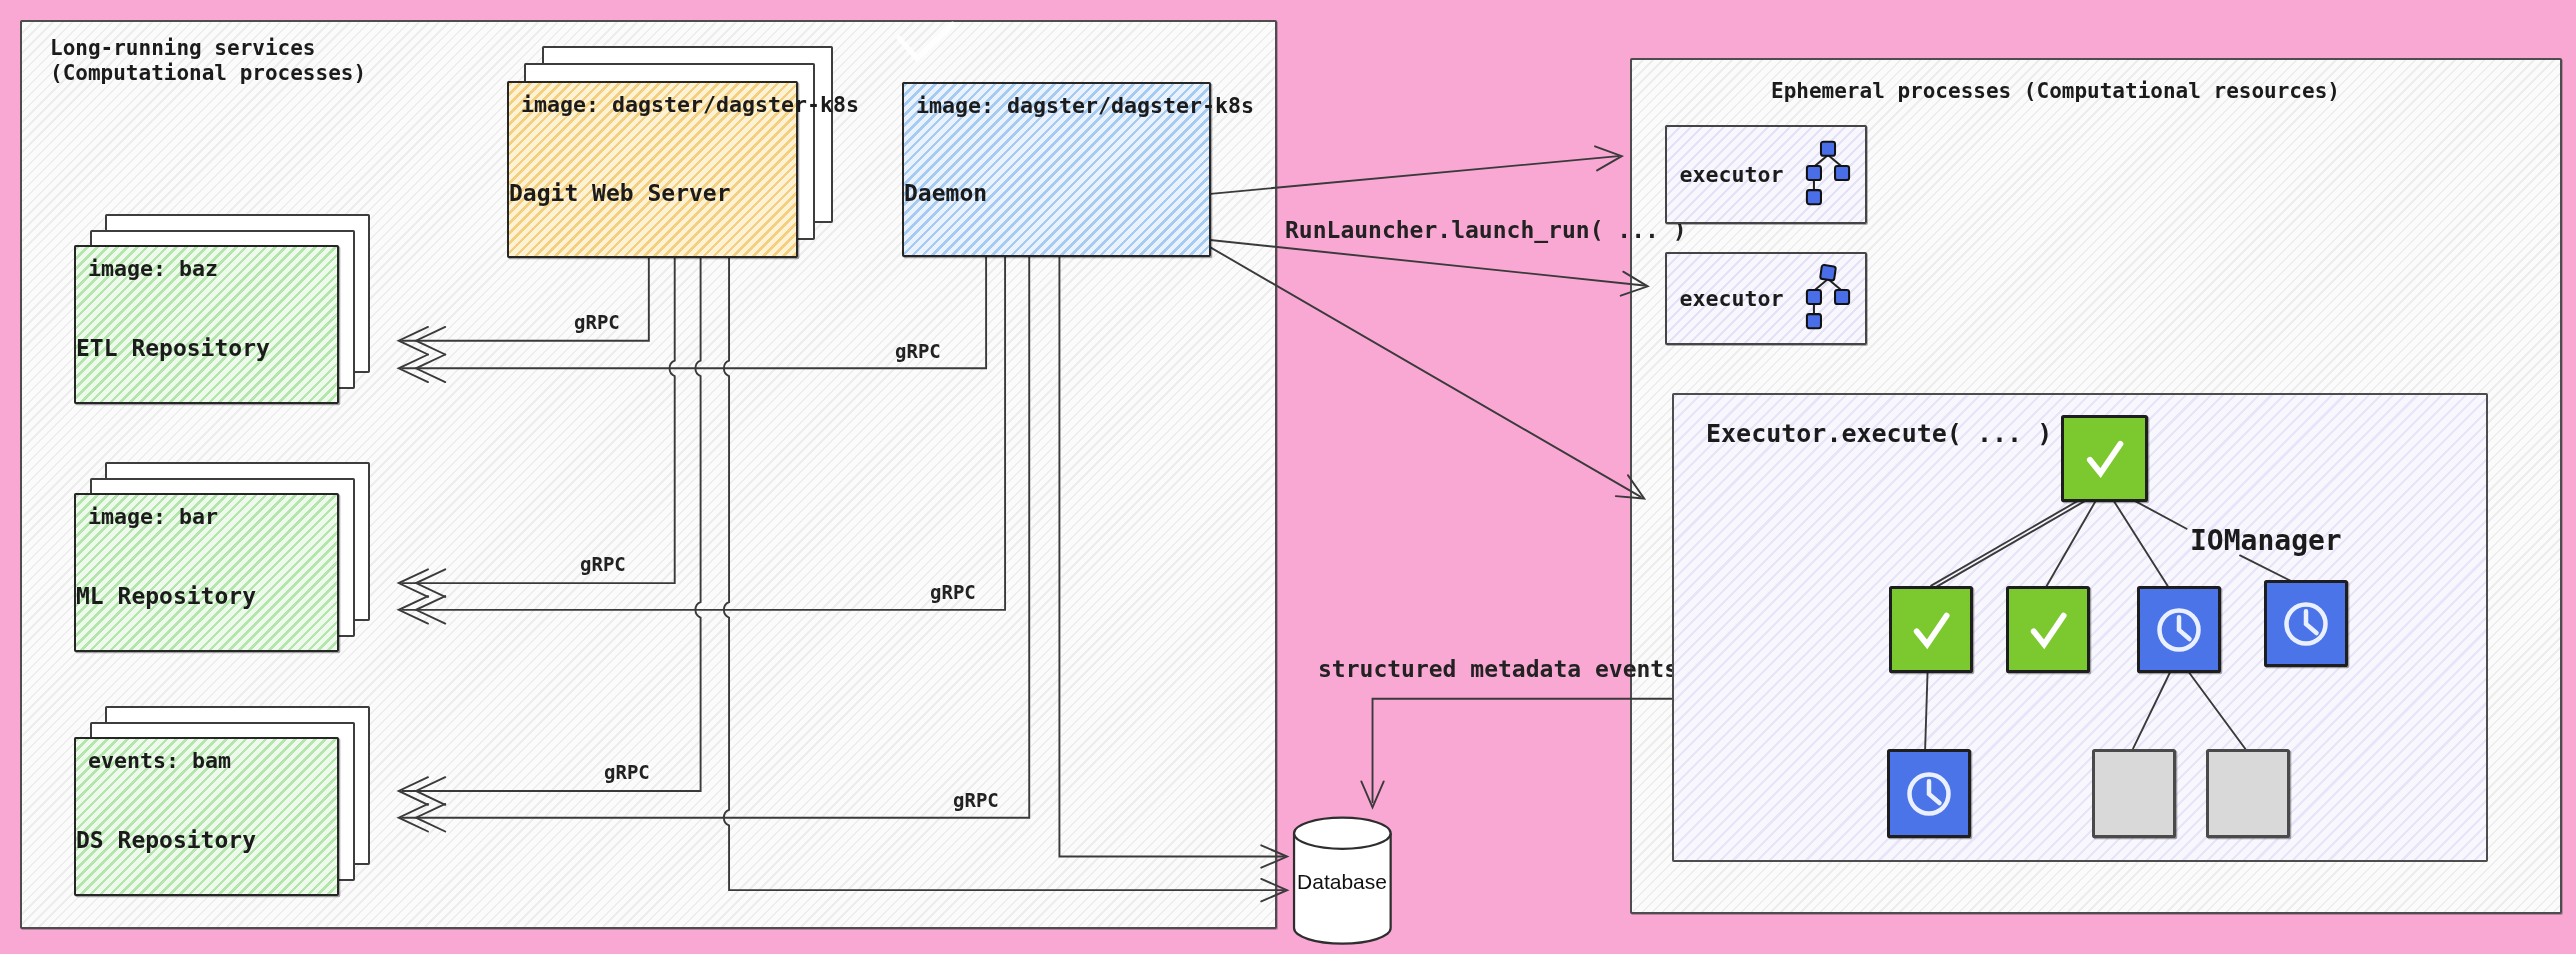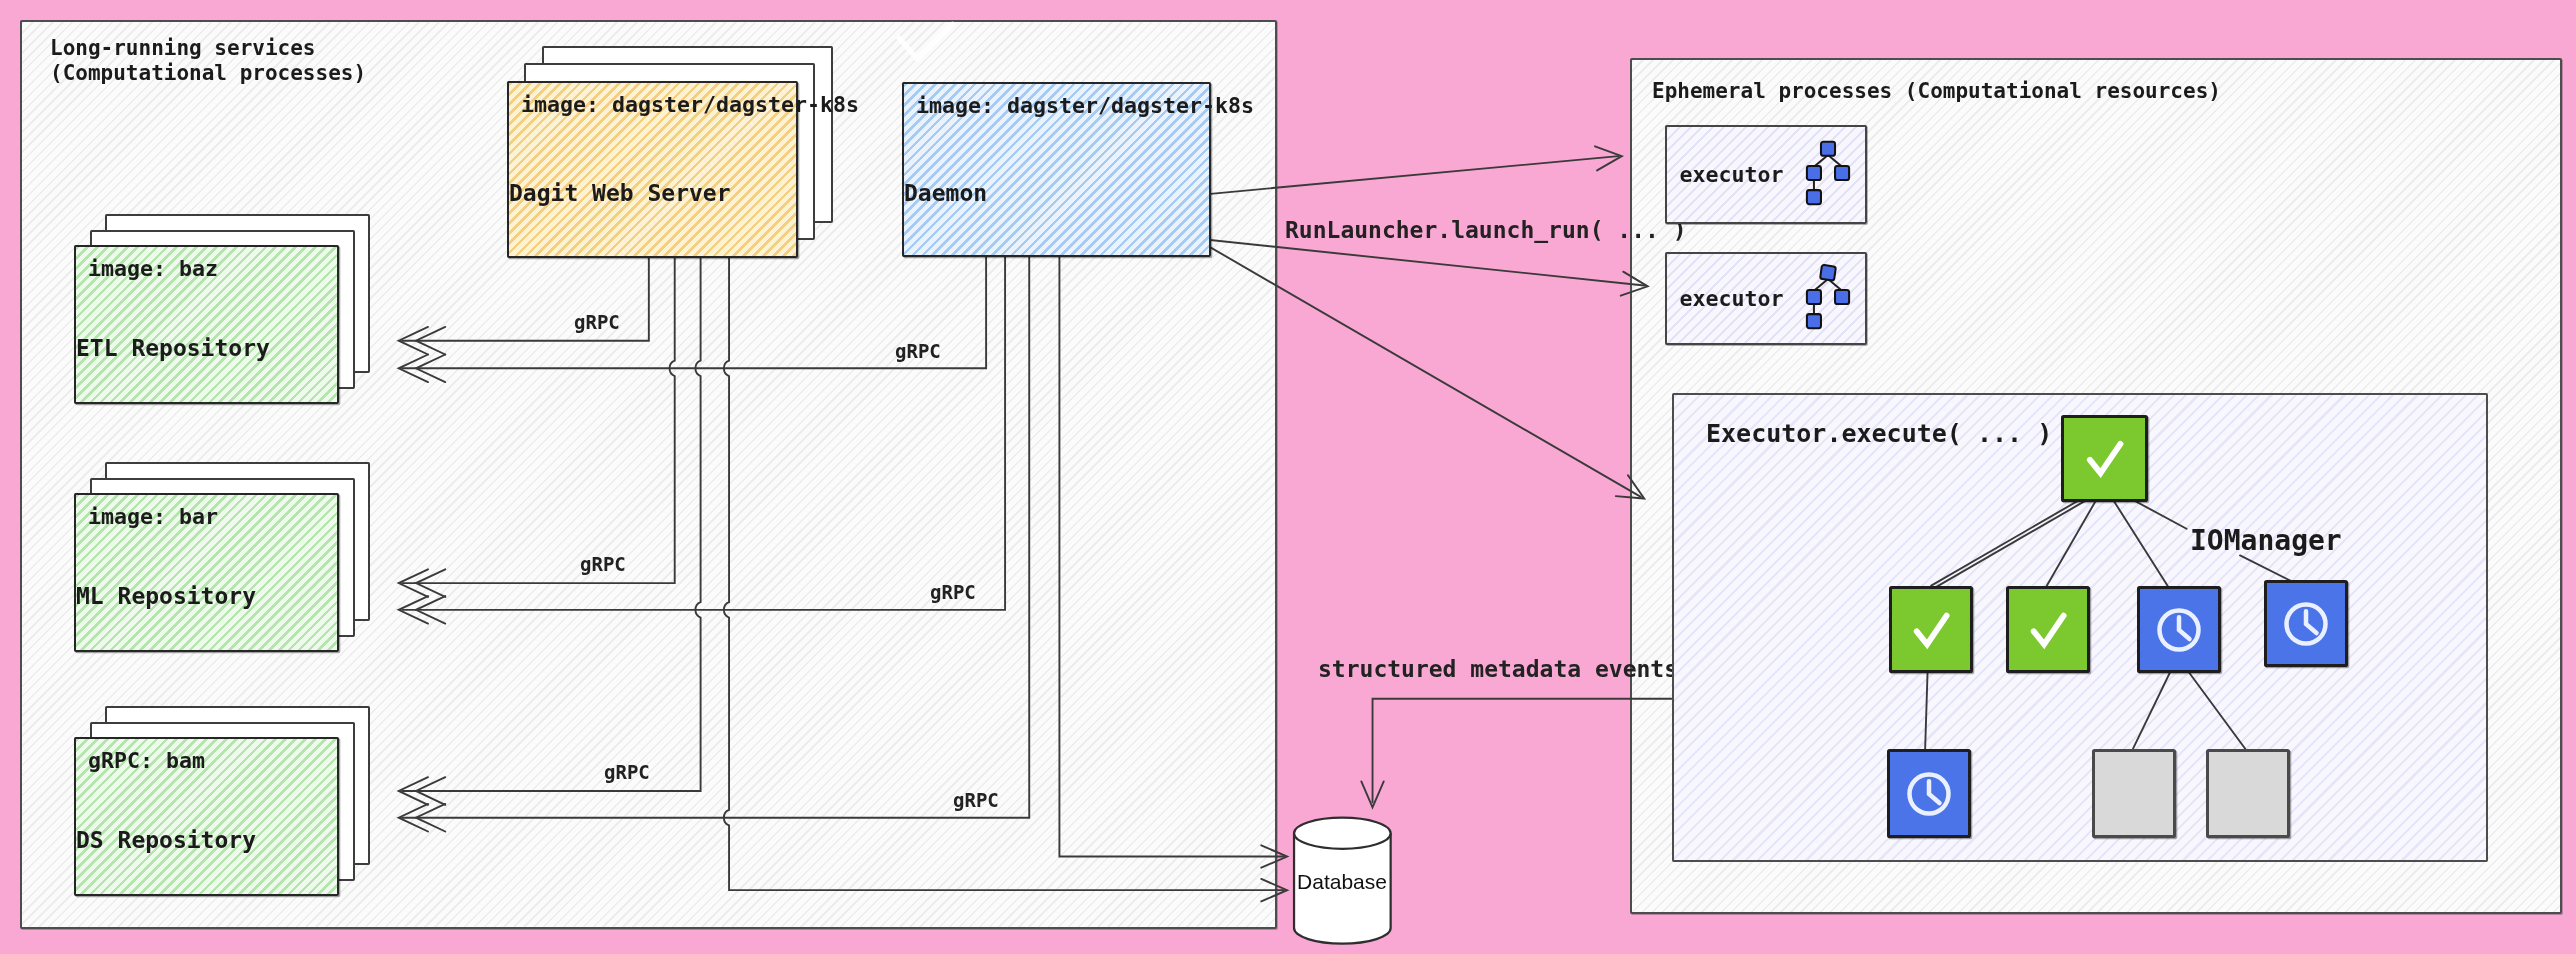--- a/index.html
+++ b/index.html
@@ -72,21 +72,21 @@
 </style>
 </head>
 <body>
 
 <div class="canvas">
 
   <div class="panel" style="left:20px;top:20px;width:1253px;height:905px;"></div>
   <div class="panel-title" style="left:50px;top:36px;"><span>Long-running services</span><br><span>(Computational processes)</span></div>
 
   <div class="panel" style="left:1630px;top:58px;width:928px;height:852px;"></div>
-  <div class="panel-title" style="left:1652px;top:79px;text-align:center;">Ephemeral processes (Computational resources)</div>
+  <div class="panel-title" style="left:1771px;top:79px;text-align:center;">Ephemeral processes (Computational resources)</div>
 
   <svg class="svg-abs" width="2576" height="954" viewBox="0 0 2986 1106">
     <g stroke="#3a3a3a" stroke-width="2.2" fill="none" stroke-linecap="round">
 
       <path d="M1042,44 L1063,68 L1104,28" stroke="#ffffff" stroke-width="6" opacity="0.85"></path>
 
       <path d="M752,291 V395 H466"></path>
       <path d="M782,291 V418 C774,421 774,433 782,436 V676 H466"></path>
       <path d="M812,291 V418 C804,421 804,433 812,436 V698 C804,701 804,713 812,716 V917 H466"></path>
       <path d="M845,291 V418 C837,421 837,433 845,436 V698 C837,701 837,713 845,716 V939 C837,942 837,954 845,957 V1032 H1488"></path>
@@ -182,21 +182,21 @@
     <div class="node-box fill-green" style="left:0;top:31px;width:261px;height:155px;">
       <div class="img-label">image: baz</div>
       <div class="box-name">ETL Repository</div>
     </div>
   </div>
 
   <div class="stack" style="left:74px;top:706px;width:292px;height:186px;">
     <div class="ghost" style="left:31px;top:0;width:261px;height:155px;"></div>
     <div class="ghost" style="left:15.5px;top:15.5px;width:261px;height:155px;"></div>
     <div class="node-box fill-green" style="left:0;top:31px;width:261px;height:155px;">
-      <div class="img-label">gRPC: bam</div>
+      <div class="img-label">events: bam</div>
       <div class="box-name">DS Repository</div>
     </div>
   </div>
 
   <div class="executor-box" style="left:1665px;top:125px;width:198px;height:95px;">
     <span class="label">executor</span>
     <svg width="50" height="71" viewBox="0 0 64 90">
       <g stroke="#222" stroke-width="2.6" fill="none">
         <line x1="32" y1="20" x2="14" y2="35"></line>
           <line x1="32" y1="20" x2="50" y2="35"></line>

